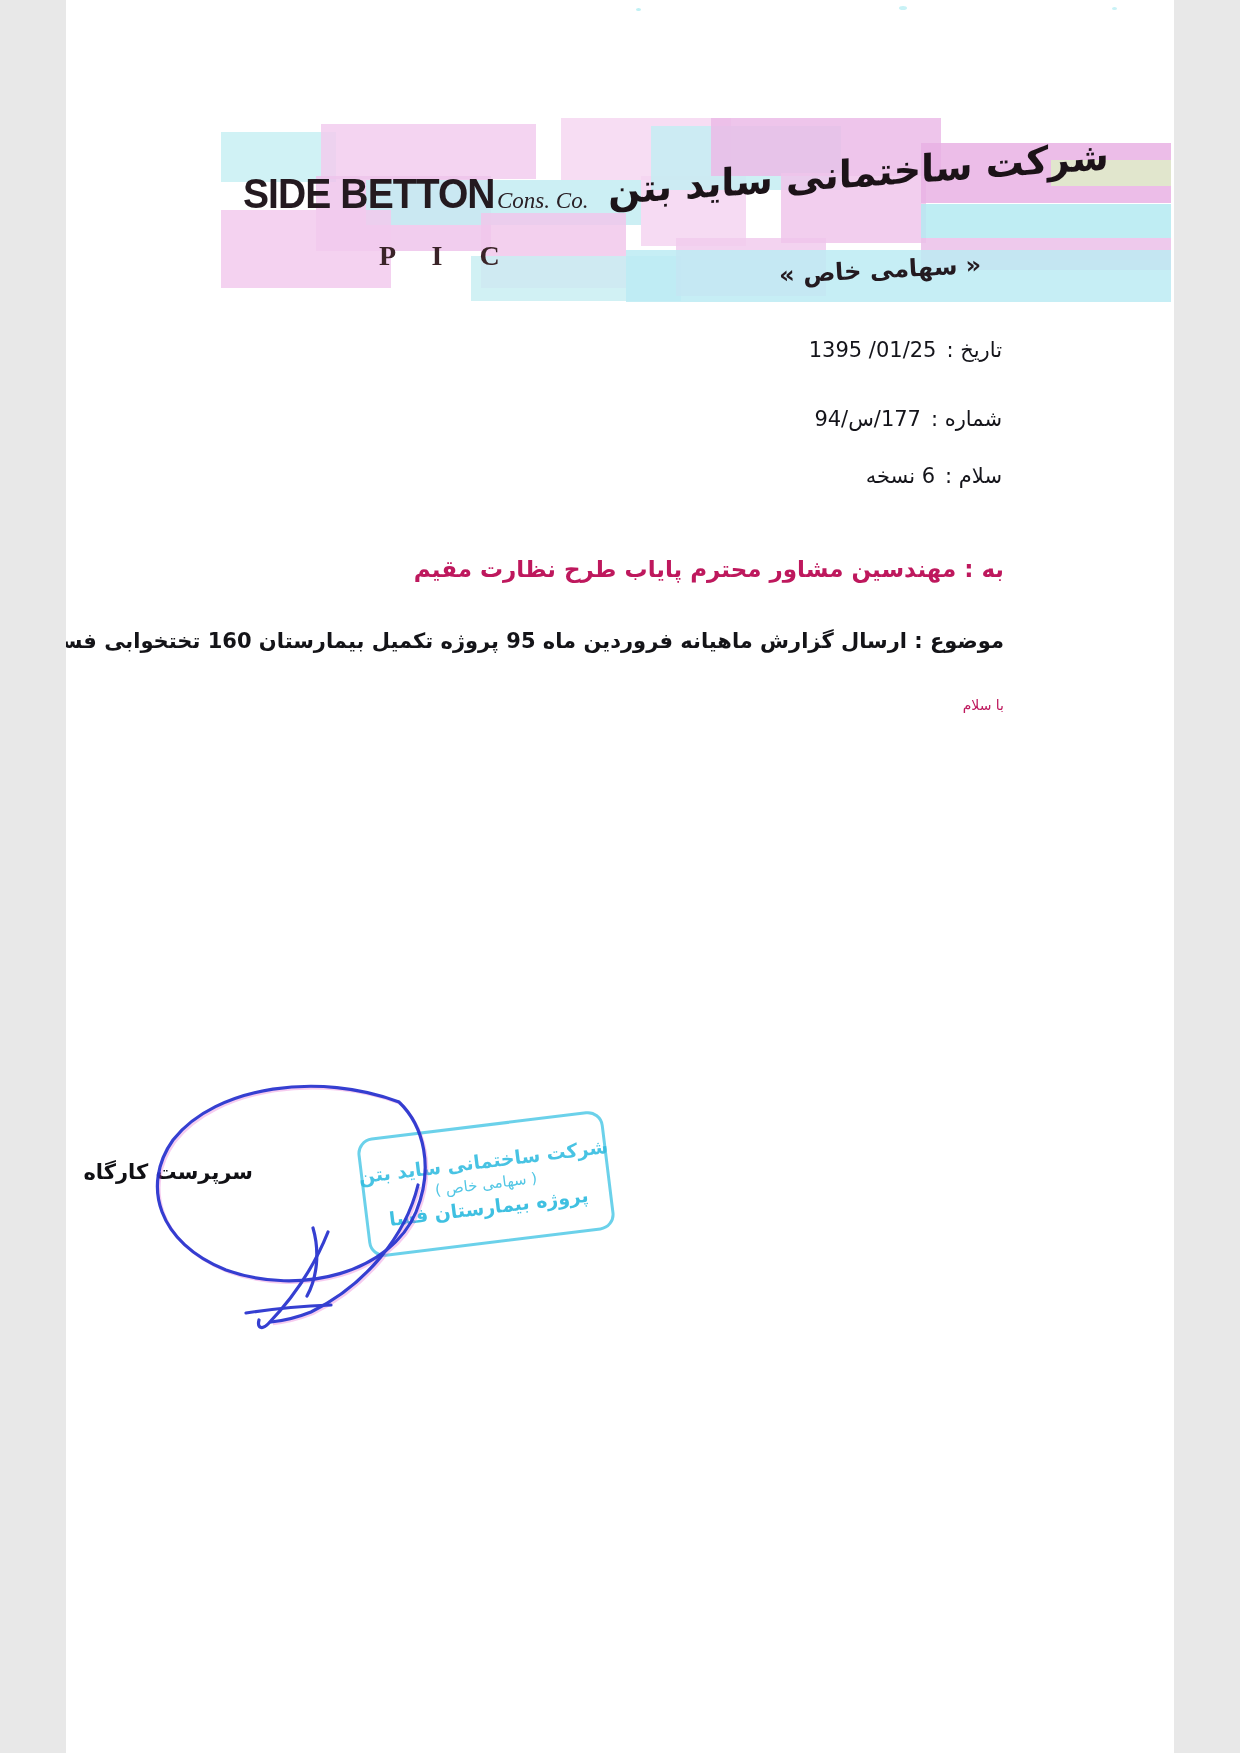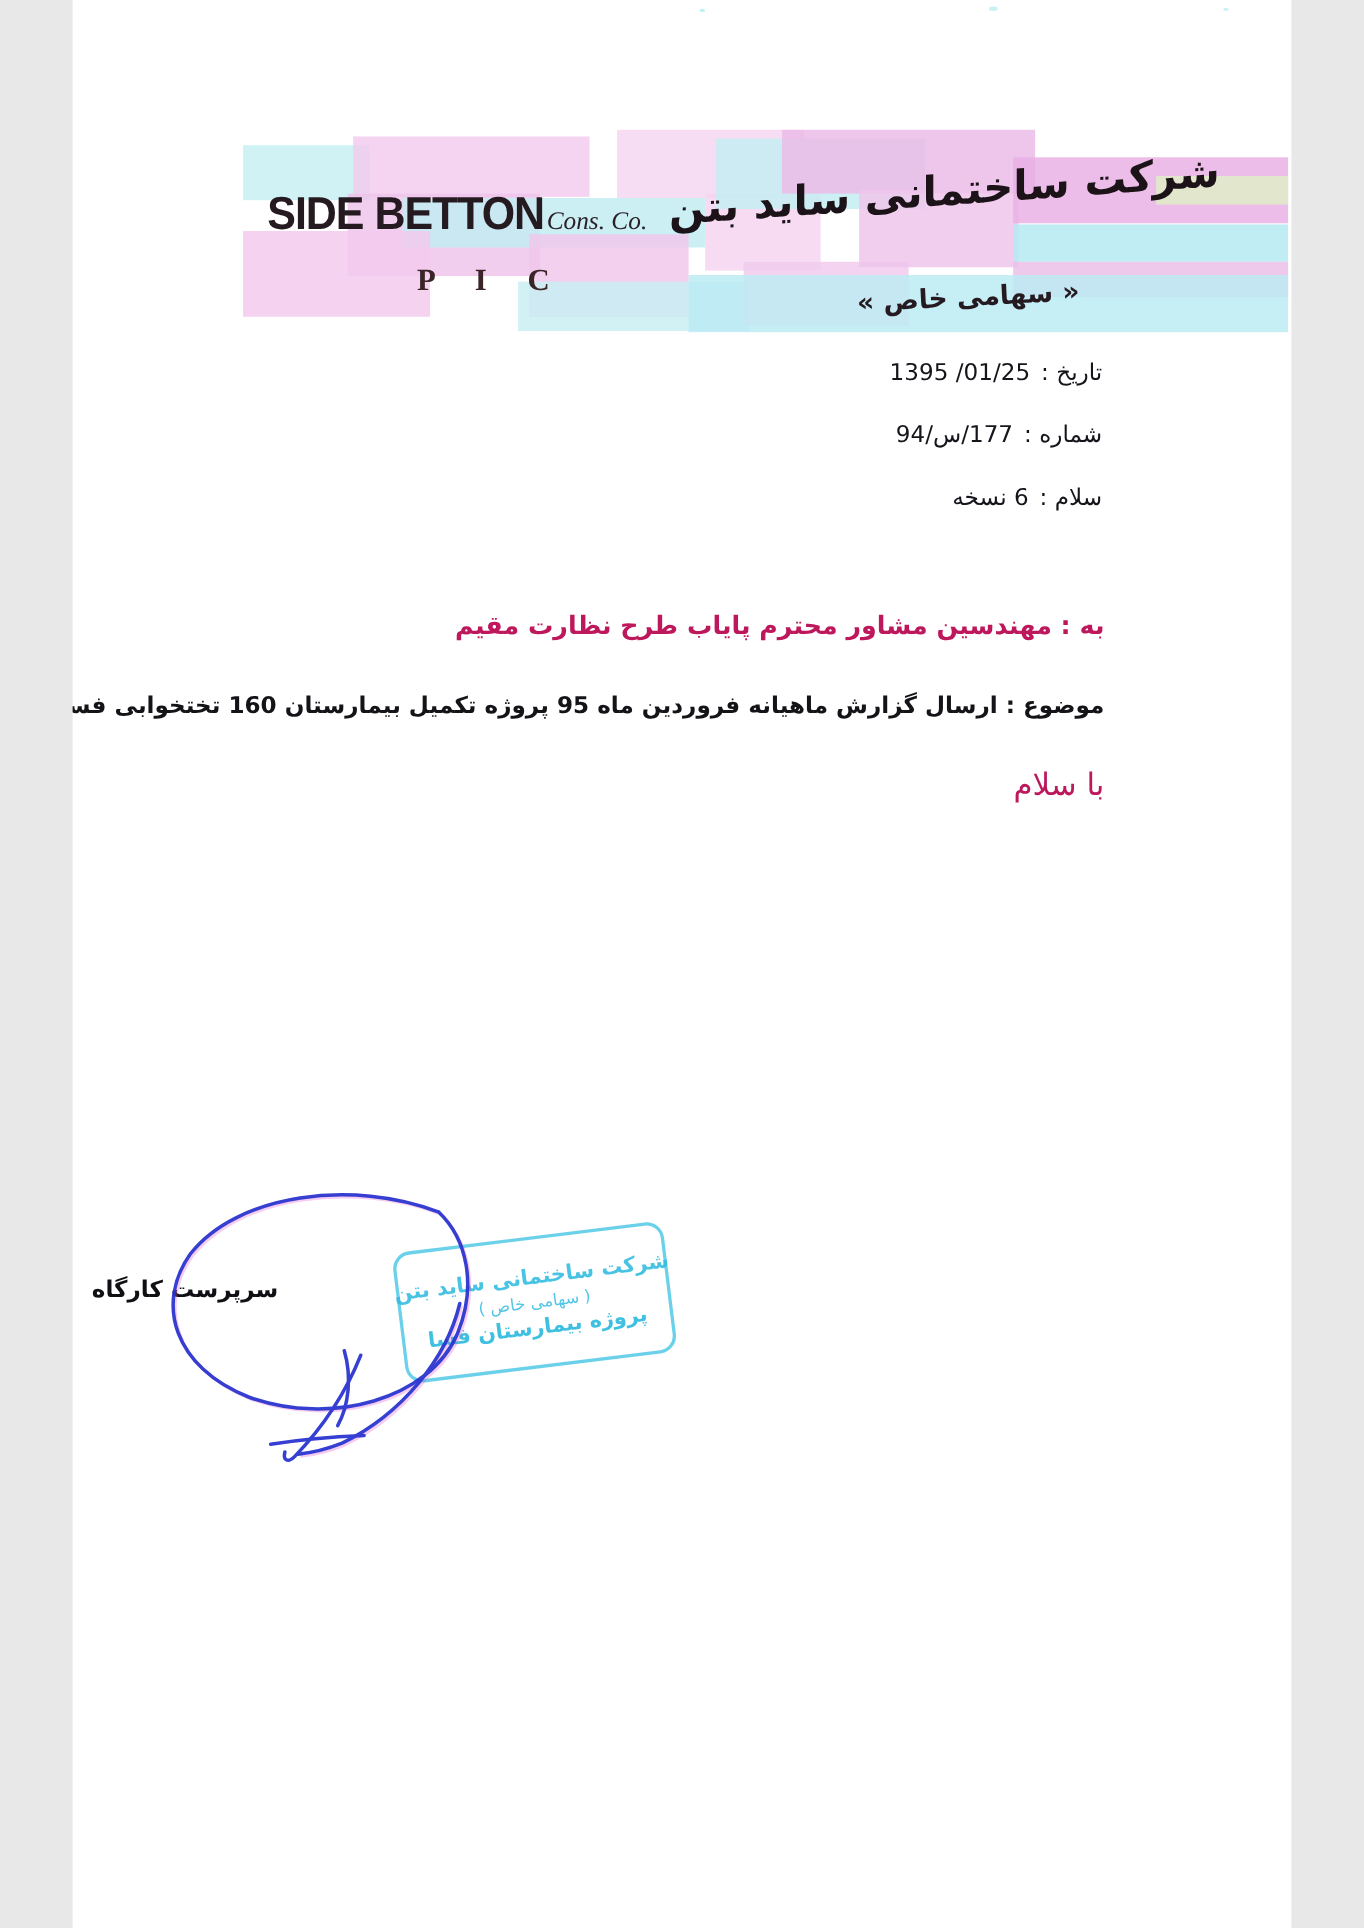--- a/index.html
+++ b/index.html
@@ -35,28 +35,28 @@
   }
   .fa-type{
     position:absolute;right:190px;top:138px;direction:rtl;
     font-size:24px;font-weight:bold;color:#241a20;white-space:nowrap;
     transform:rotate(-3deg);
   }
   
   .meta{position:absolute;top:326px;right:172px;direction:rtl;}
   .meta-row{display:flex;direction:rtl;gap:10px;align-items:baseline;
     font-size:21px;color:#14141a;margin-bottom:33px;white-space:nowrap;}
-  .ltr-num{direction:ltr;unicode-bidi:bidi-override;}
+  .ltr-num{direction:ltr;unicode-bidi:bidi-override;margin-top:12px;}
   
   .line{position:absolute;direction:rtl;color:#be185d;white-space:nowrap;}
   .jline{position:absolute;direction:rtl;color:#141418;
     text-align:justify;text-align-last:justify;white-space:nowrap;}
   .recipient{top:556px;right:170px;font-size:23px;font-weight:bold;}
   .subject{top:629px;left:136px;right:170px;font-size:21px;font-weight:bold;}
-  .salutation{top:697px;right:170px;font-size:28px;}
+  .salutation{top:697px;right:170px;font-size:14px;}
   .body1{top:750px;left:128px;right:170px;font-size:21px;}
   .body2{top:789px;right:170px;font-size:21px;}
   
   .sig-title{position:absolute;right:921px;top:1160px;direction:rtl;
     font-size:21px;font-weight:600;color:#101014;white-space:nowrap;z-index:3;}
   .sig-svg{position:absolute;left:0;top:0;z-index:4;pointer-events:none;}
   .stamp{
     position:absolute;left:296px;top:1124px;width:248px;height:120px;
     border:3px solid rgba(70,198,229,.8);border-radius:16px;
     transform:rotate(-7deg);z-index:2;

